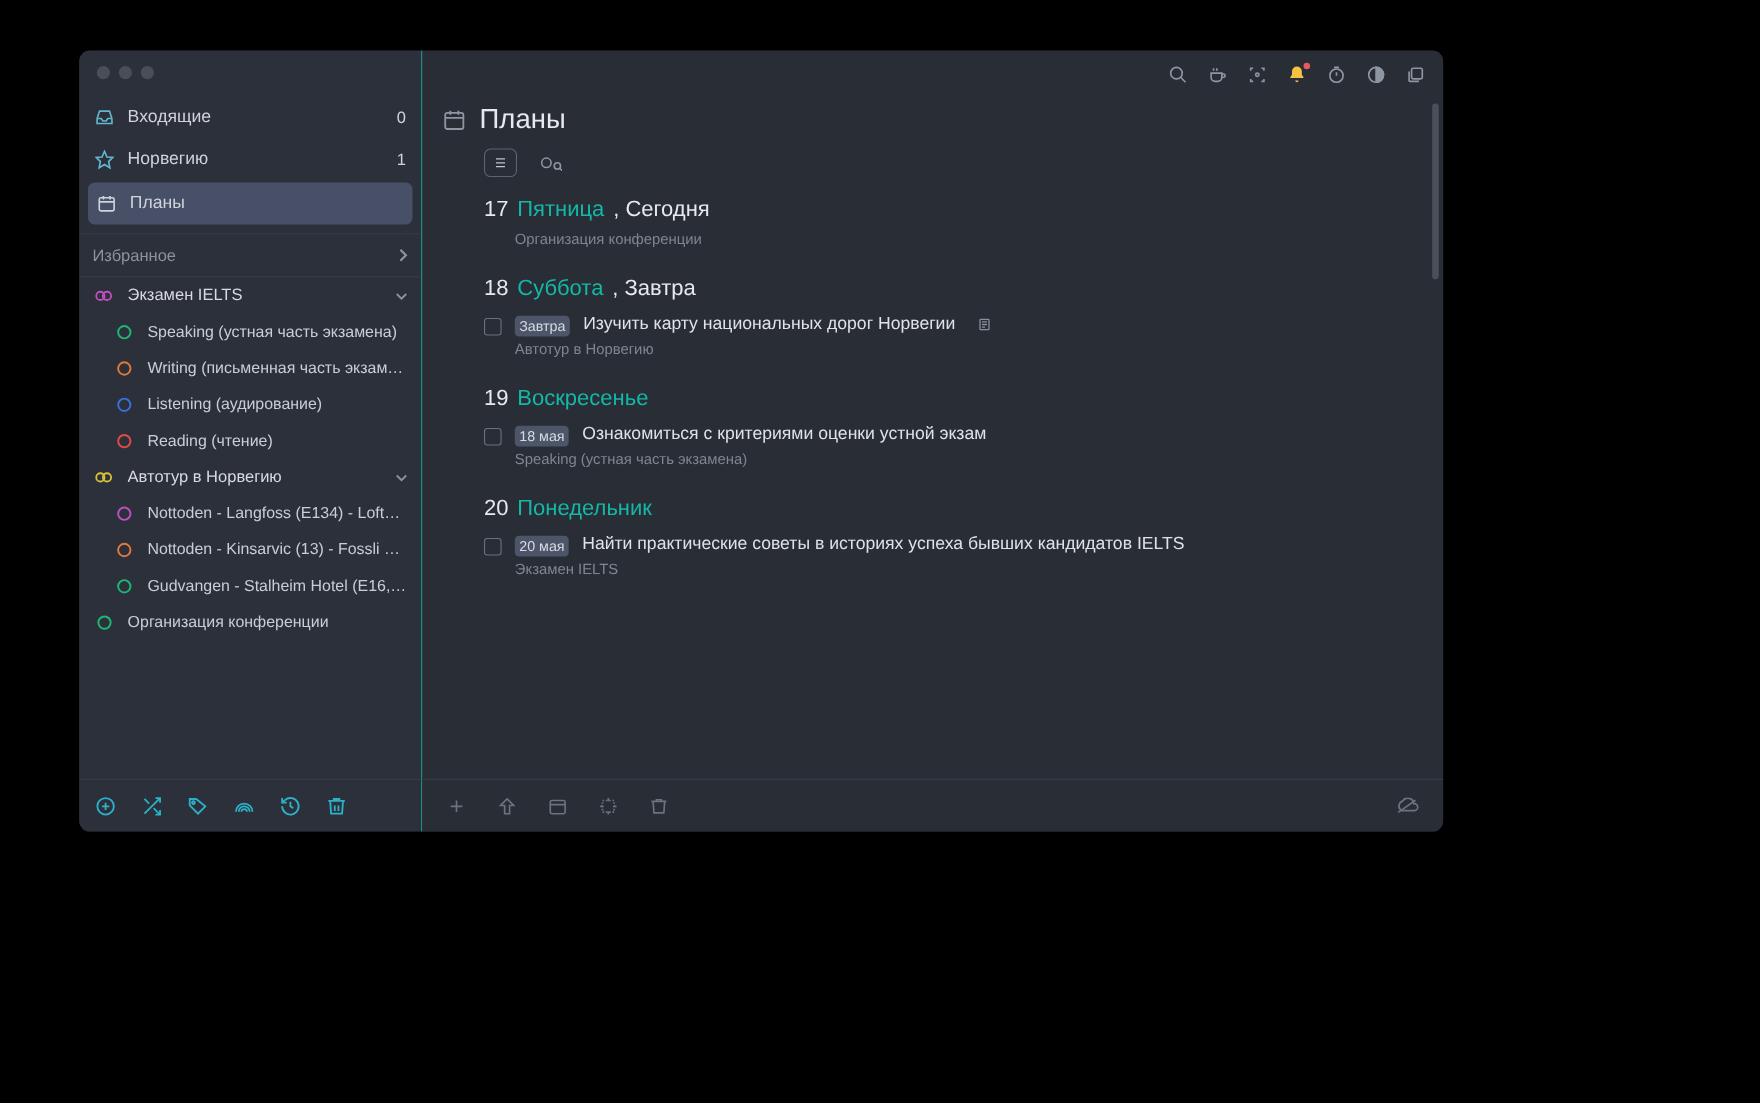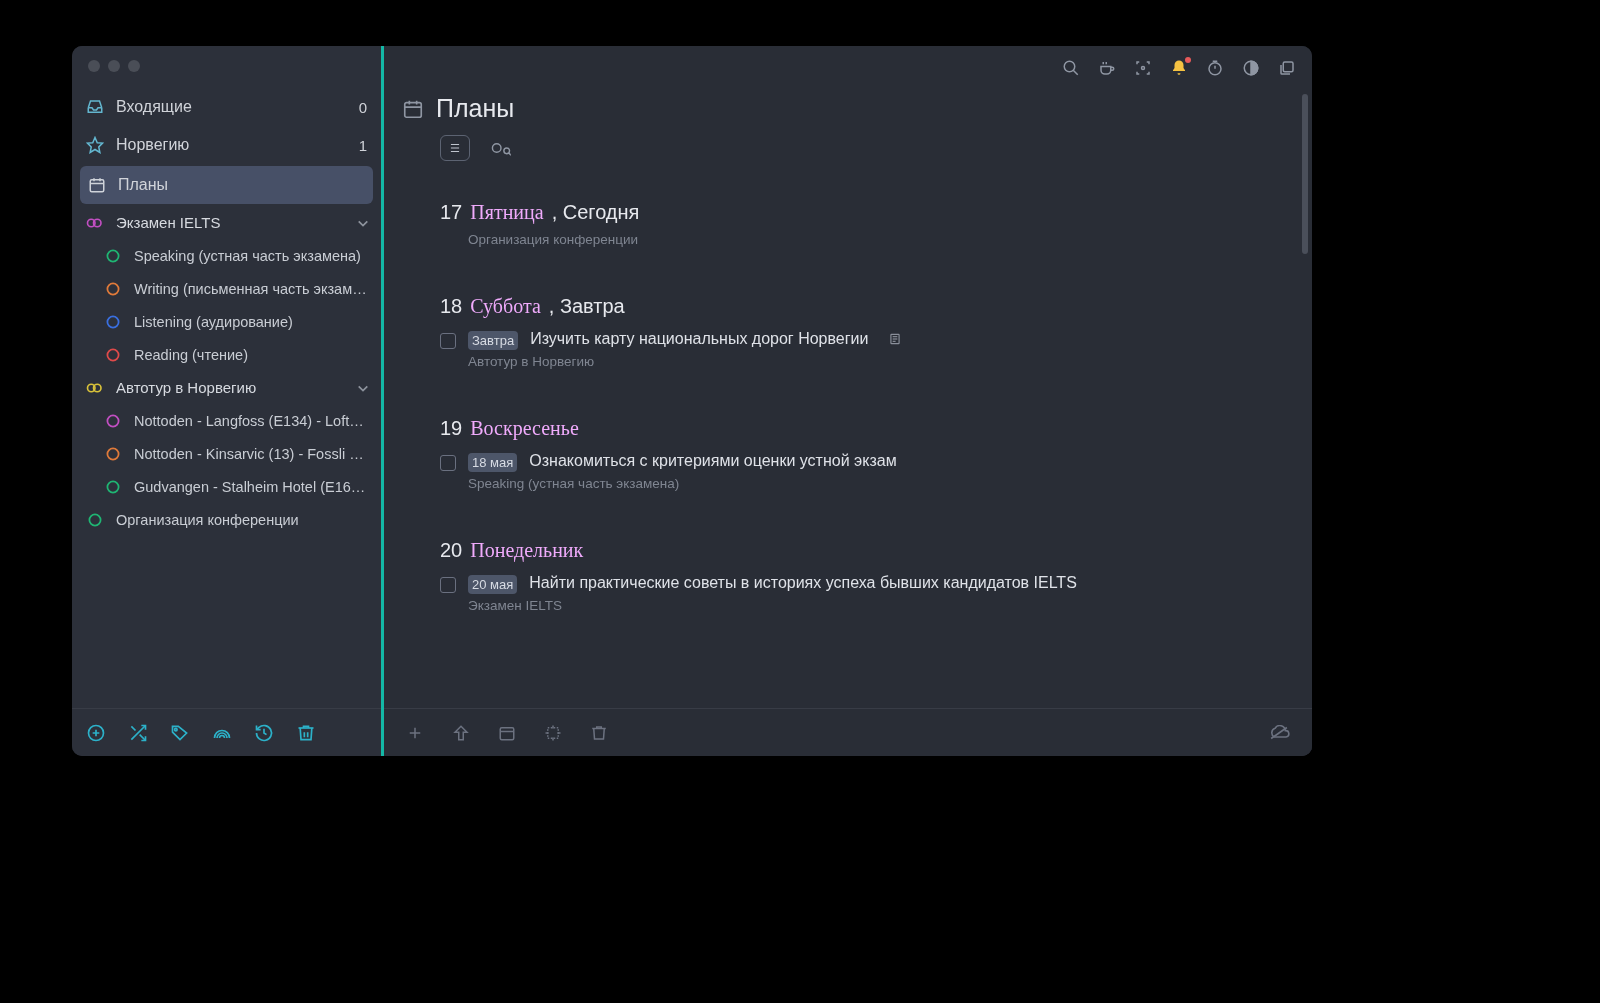--- a/index.html
+++ b/index.html
@@ -6,21 +6,21 @@
   html, body { width: 1600px; height: 1003px; background: #000; font-family: -apple-system, "Helvetica Neue", Arial, sans-serif; overflow: hidden; }
   .window {
     position: absolute; left: 72px; top: 46px; width: 1240px; height: 710px;
     background: #292d36; border-radius: 10px; box-shadow: 0 30px 80px rgba(0,0,0,0.6);
     display: flex; overflow: hidden;
   }
   
   .traffic { position: absolute; top: 14px; left: 16px; display: flex; gap: 8px; z-index: 10; }
   .tl { width: 12px; height: 12px; border-radius: 50%; background: #4a4e57; }
   
-  .sidebar { width: 312px; flex: none; background: #2c303a; display: flex; flex-direction: column; border-right: 3px solid #14b8a6; }
+  .sidebar { width: 312px; flex: none; background: #2c303a; display: flex; flex-direction: column; border-right: 1px solid #14b8a6; }
   .side-top { padding-top: 42px; }
   .nav-row { display: flex; align-items: center; height: 38px; padding: 0 14px 0 12px; color: #c9cdd4; cursor: default; }
   .nav-row.selected { background: #475067; border-radius: 6px; margin: 2px 8px; padding-left: 6px; padding-right: 6px; }
   .nav-row .icon { width: 22px; display: flex; justify-content: center; color: #62a8c6; }
   .nav-row .lbl { margin-left: 10px; font-size: 16px; color: #d0d3d9; flex: 1; white-space: nowrap; overflow: hidden; text-overflow: ellipsis; }
   .nav-row .count { color: #d0d3d9; font-size: 15px; }
   .section-row { display: flex; align-items: center; height: 40px; padding: 0 12px; color: #8d929c; font-size: 15px; border-top: 1px solid #383c46; border-bottom: 1px solid #383c46; margin-top: 8px; }
   .section-row .chev { margin-left: auto; color: #8d929c; }
   .proj-row { display: flex; align-items: center; height: 33px; padding: 0 12px; color: #c9cdd4; font-size: 14.5px; cursor: default; }
   .proj-row .icon { width: 22px; display: flex; justify-content: center; }
@@ -38,23 +38,23 @@
   .topbar .tb-btn.bell { color: #f5c242; }
   .tb-btn .dot { position: absolute; top: -2px; right: -3px; width: 6px; height: 6px; border-radius: 50%; background: #e75a5a; }
   .header { display: flex; align-items: center; padding: 4px 30px 0 18px; }
   .header .cal-icon { color: #8f96a3; margin-right: 12px; }
   .header h1 { font-size: 25px; font-weight: 400; color: #e7e9ee; }
   .sub-row { display: flex; align-items: center; gap: 16px; padding: 12px 0 6px 56px; }
   .pill-btn { width: 30px; height: 26px; border-radius: 6px; display: flex; align-items: center; justify-content: center; color: #8f96a3; }
   .pill-btn.active { border: 1px solid #5c6372; color: #bfc4cd; }
   .content { flex: 1; overflow: auto; padding: 4px 0 0 0; }
   .day-block { padding: 8px 30px 18px 56px; }
-  .day-head { display: flex; align-items: baseline; gap: 8px; margin-bottom: 8px; font-size: 20px; margin-top: 22px; }
+  .day-head { display: flex; align-items: baseline; gap: 8px; margin-bottom: 8px; font-size: 20px; }
   .day-head .num { color: #e7e9ee; font-weight: 400; }
-  .day-head .wd { color: #f0abfc; font-family: Liberation Serif, serif; }
+  .day-head .wd { color: #14b8a6; }
   .day-head .rel { color: #e7e9ee; }
   .task { display: flex; align-items: flex-start; gap: 12px; padding: 4px 0 2px 0; position: relative; }
   .task .cb { width: 16px; height: 16px; border: 1.5px solid #6a7080; border-radius: 3px; flex: none; margin-top: 3px; }
   .task .star { color: #f5c242; margin-top: 1px; }
   .task .badge { background: #4d5669; color: #d7dbe3; font-size: 13px; padding: 2px 4px; border-radius: 4px; margin-top: 1px; }
   .task .title { color: #dfe2e8; font-size: 16px; }
   .task-sub { color: #7f8591; font-size: 13.5px; margin-left: 28px; margin-top: 2px; }
   .task .note-ind { margin-left: 8px; margin-top: 2px; color: #8a8f9a; }
   .main-bottom { position: absolute; bottom: 0; left: 0; right: 0; height: 48px; display: flex; align-items: center; gap: 28px; padding: 0 22px; border-top: 1px solid #383c46; background: #292d36; }
   .main-bottom .mb-btn { color: #6c7280; display: flex; }
@@ -102,20 +102,28 @@
           <svg width="18" height="18" viewBox="0 0 24 24" fill="none" stroke="#cfd3da" stroke-width="2">
               <rect x="3" y="5" width="18" height="16" rx="2"></rect>
               <line x1="3" y1="10" x2="21" y2="10"></line>
               <line x1="8" y1="3" x2="8" y2="7"></line>
               <line x1="16" y1="3" x2="16" y2="7"></line>
             </svg>
         </span>
         <span class="lbl">Планы</span>
       </div>
 
+      <div class="section-row">
+        <span>Избранное</span>
+        <span class="chev">
+          <svg width="10" height="14" viewBox="0 0 10 14" fill="none" stroke="currentColor" stroke-width="2">
+              <polyline points="3 2 8 7 3 12"></polyline>
+            </svg>
+        </span>
+      </div>
 
       <div id="proj-list">
           <div class="proj-row group">
             <span class="icon">
               <svg width="18" height="14" viewBox="0 0 24 16" fill="none" stroke="#c24fc2" stroke-width="2.2">
                 <circle cx="7" cy="8" r="5"></circle>
                 <circle cx="15" cy="8" r="5"></circle>
               </svg>
             </span>
             <span class="lbl">Экзамен IELTS</span>

